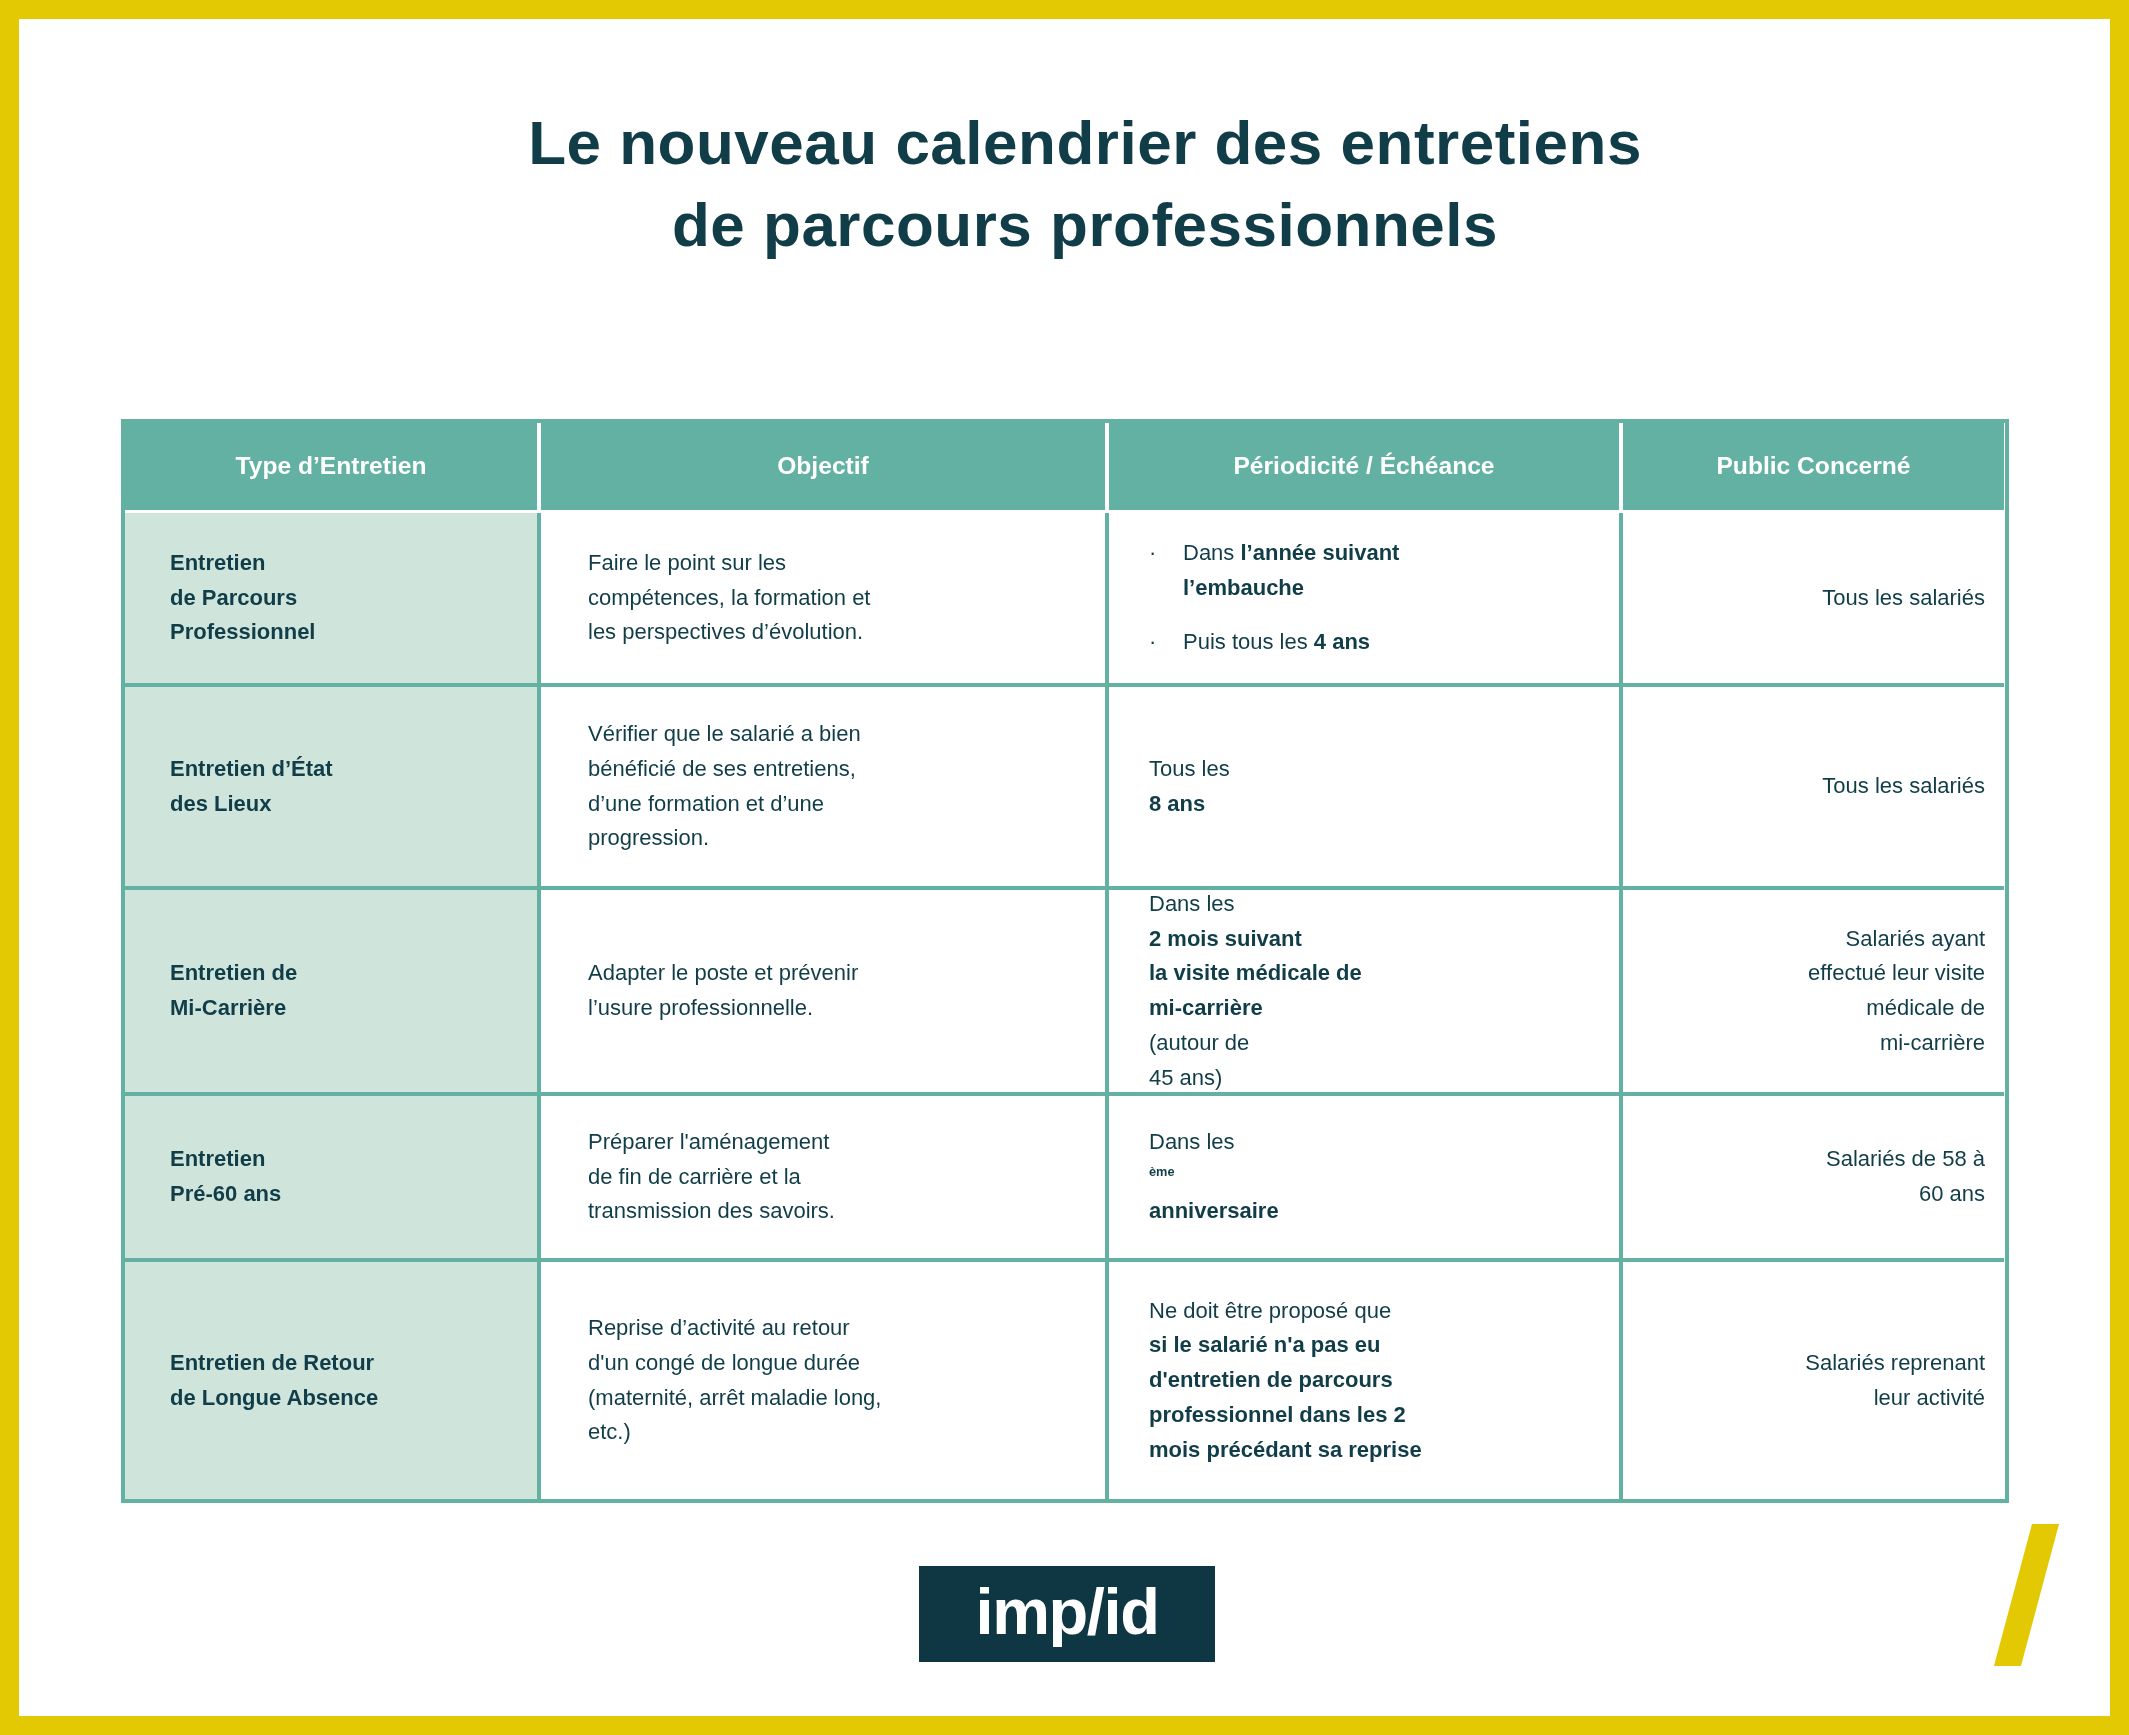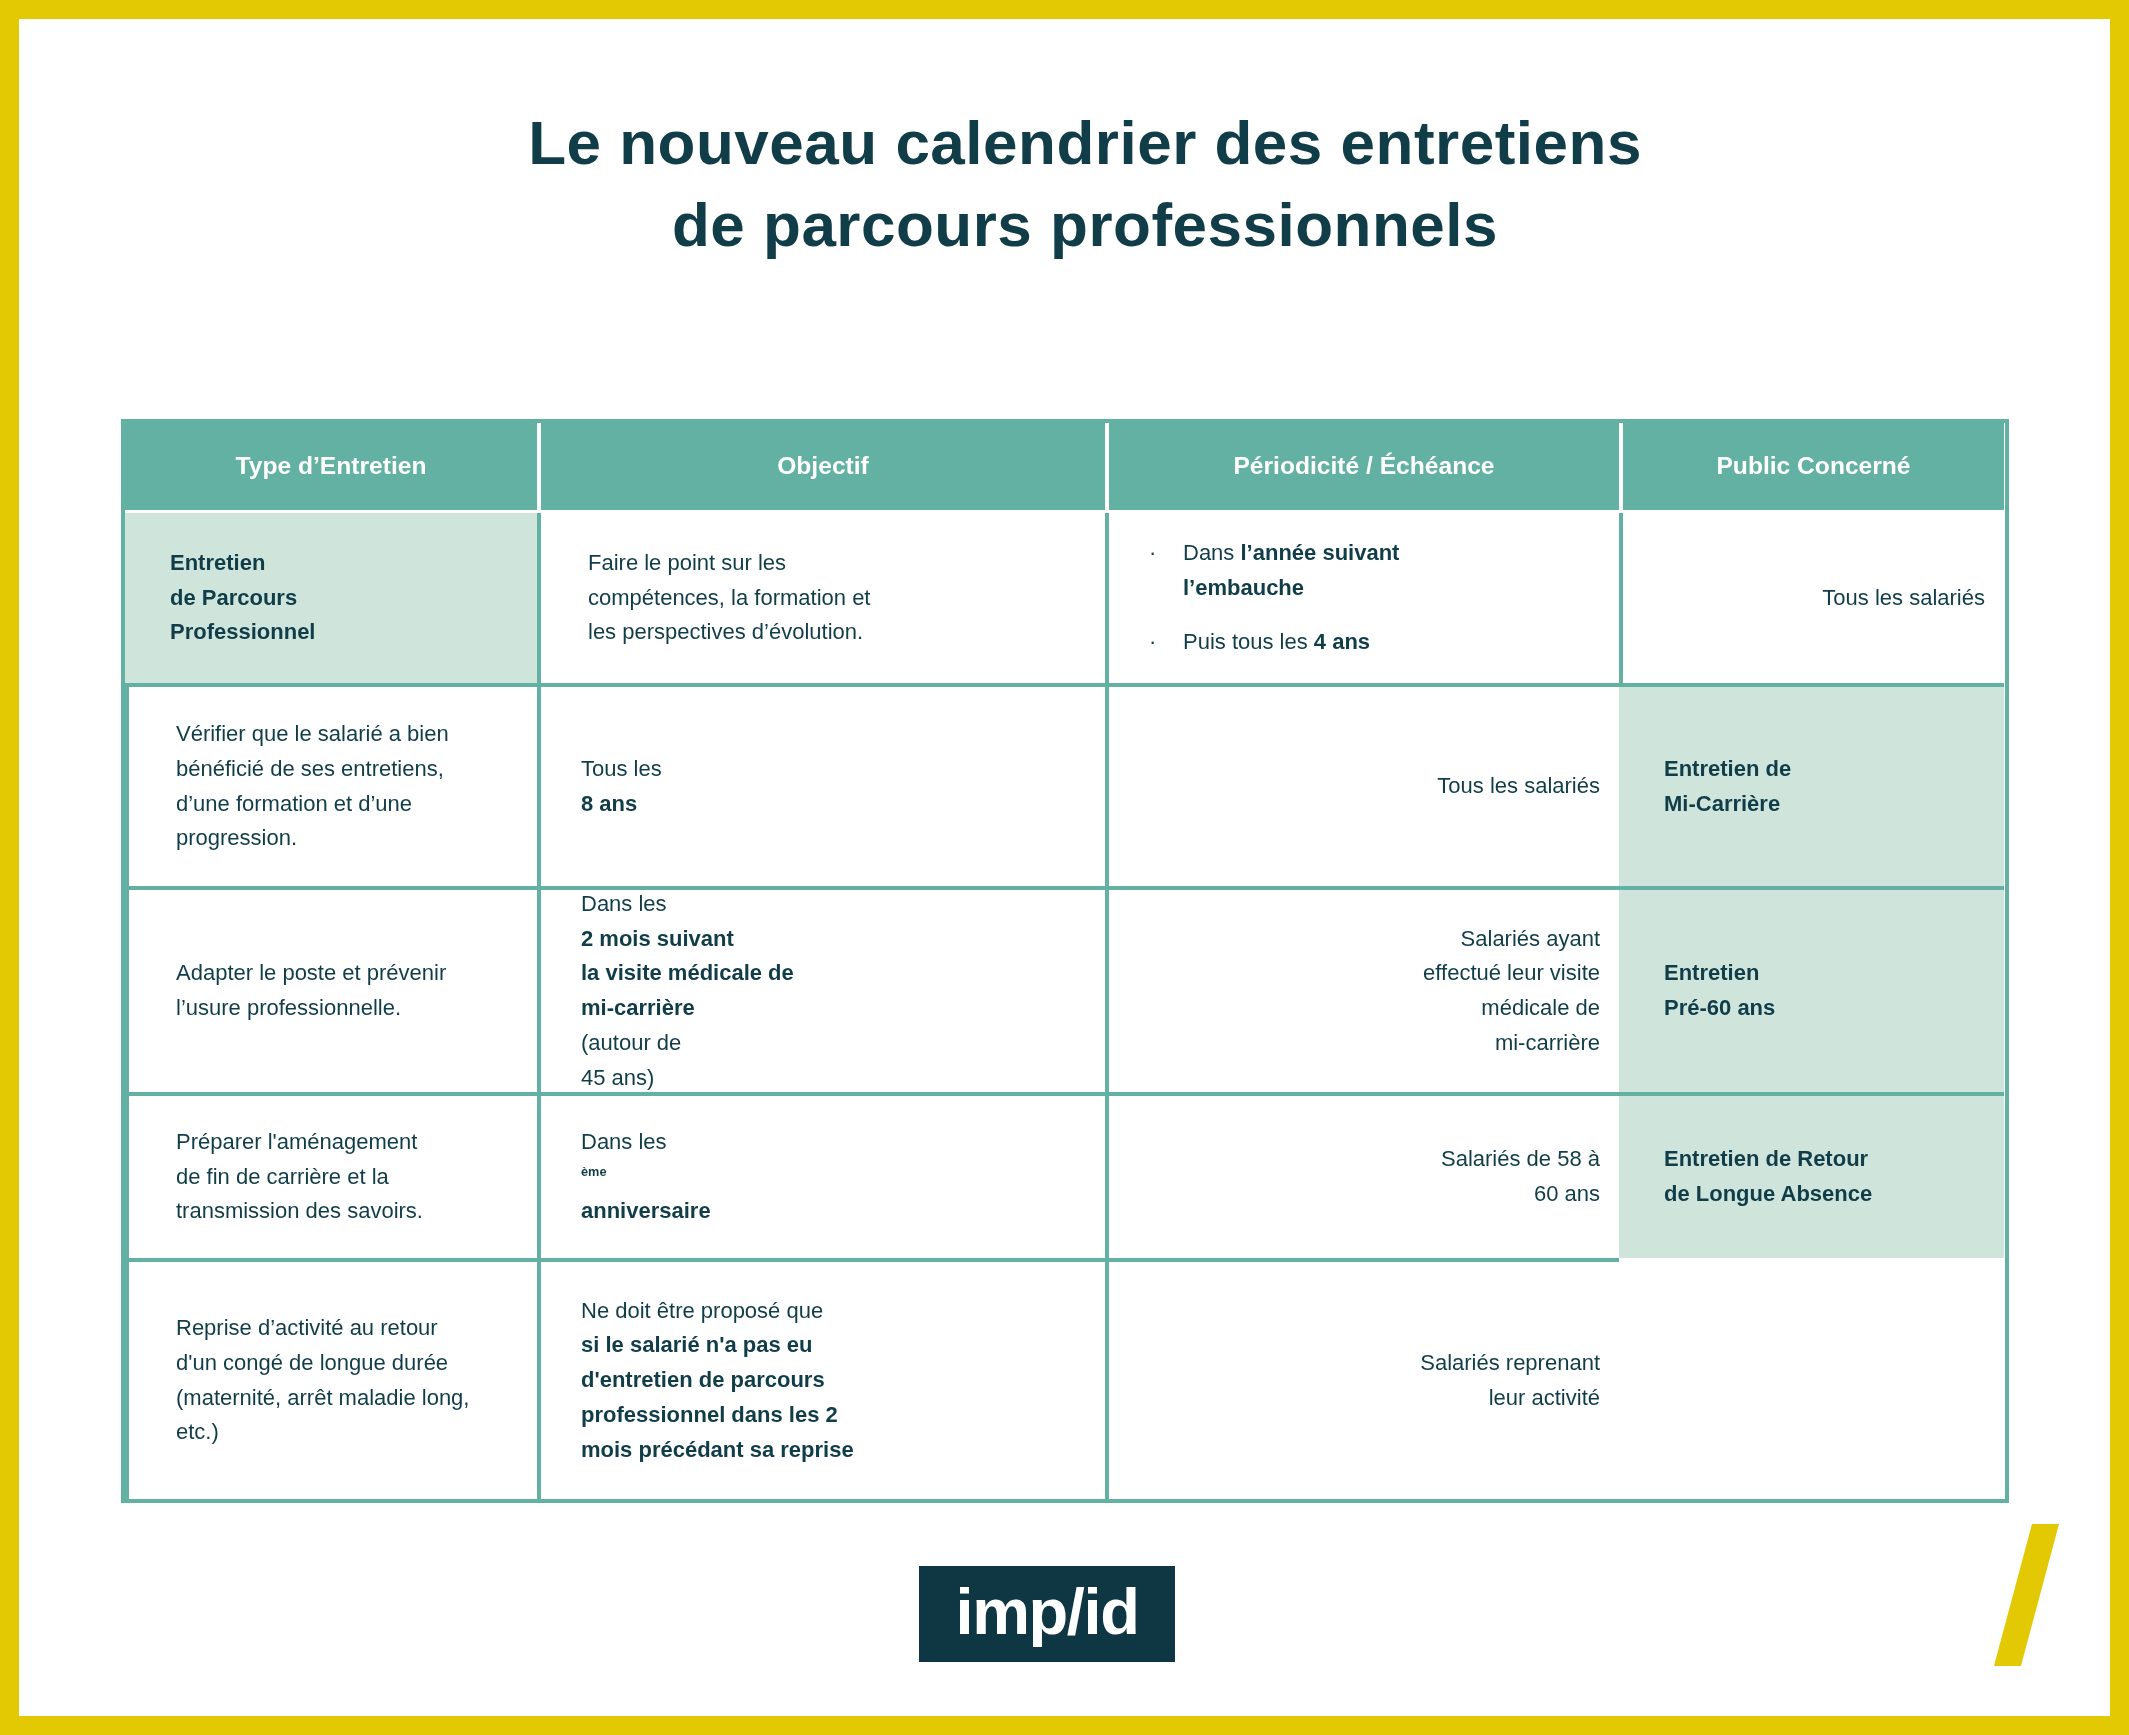--- a/index.html
+++ b/index.html
@@ -86,21 +86,21 @@
   .bullet-item{display:flex;align-items:flex-start;margin:9.5px 0;}
   .bullet-dot{
     flex:none;width:34px;
     font-size:22px;line-height:1.58;
     text-align:left;
   }
   .bullet-text{white-space:pre-line;}
   .logo{
     position:absolute;
     left:919px;top:1566px;
-    width:256px;height:96px;
+    width:296px;height:96px;
     background:var(--logo-bg);
     display:flex;align-items:center;justify-content:center;
   }
   .logo-text{
     color:#fff;
     font-size:65px;
     font-weight:700;
     letter-spacing:-1.4px;
     padding-bottom:4.7px;
   }
@@ -132,20 +132,22 @@
     <div class="cell bcell c1">Entretien
 de Parcours
 Professionnel</div>
     <div class="cell bcell c2 bdiv">Faire le point sur les
 compétences, la formation et
 les perspectives d’évolution.</div>
     <div class="cell bcell c3 bdiv"><div class="bullet-item"><span class="bullet-dot">·</span><span class="bullet-text"><span>Dans </span><b>l’année suivant
 l’embauche</b></span></div><div class="bullet-item"><span class="bullet-dot">·</span><span class="bullet-text"><span>Puis tous les </span><b>4 ans</b></span></div></div>
     <div class="cell bcell c4 bdiv">Tous les salariés</div>
 
+    <div class="cell bcell c1 btop">Entretien d’État
+des Lieux</div>
     <div class="cell bcell c2 bdiv btop">Vérifier que le salarié a bien
 bénéficié de ses entretiens,
 d’une formation et d’une
 progression.</div>
     <div class="cell bcell c3 bdiv btop"><span>Tous les </span><b>8 ans</b></div>
     <div class="cell bcell c4 bdiv btop">Tous les salariés</div>
 
     <div class="cell bcell c1 btop">Entretien de
 Mi-Carrière</div>
     <div class="cell bcell c2 bdiv btop">Adapter le poste et prévenir

